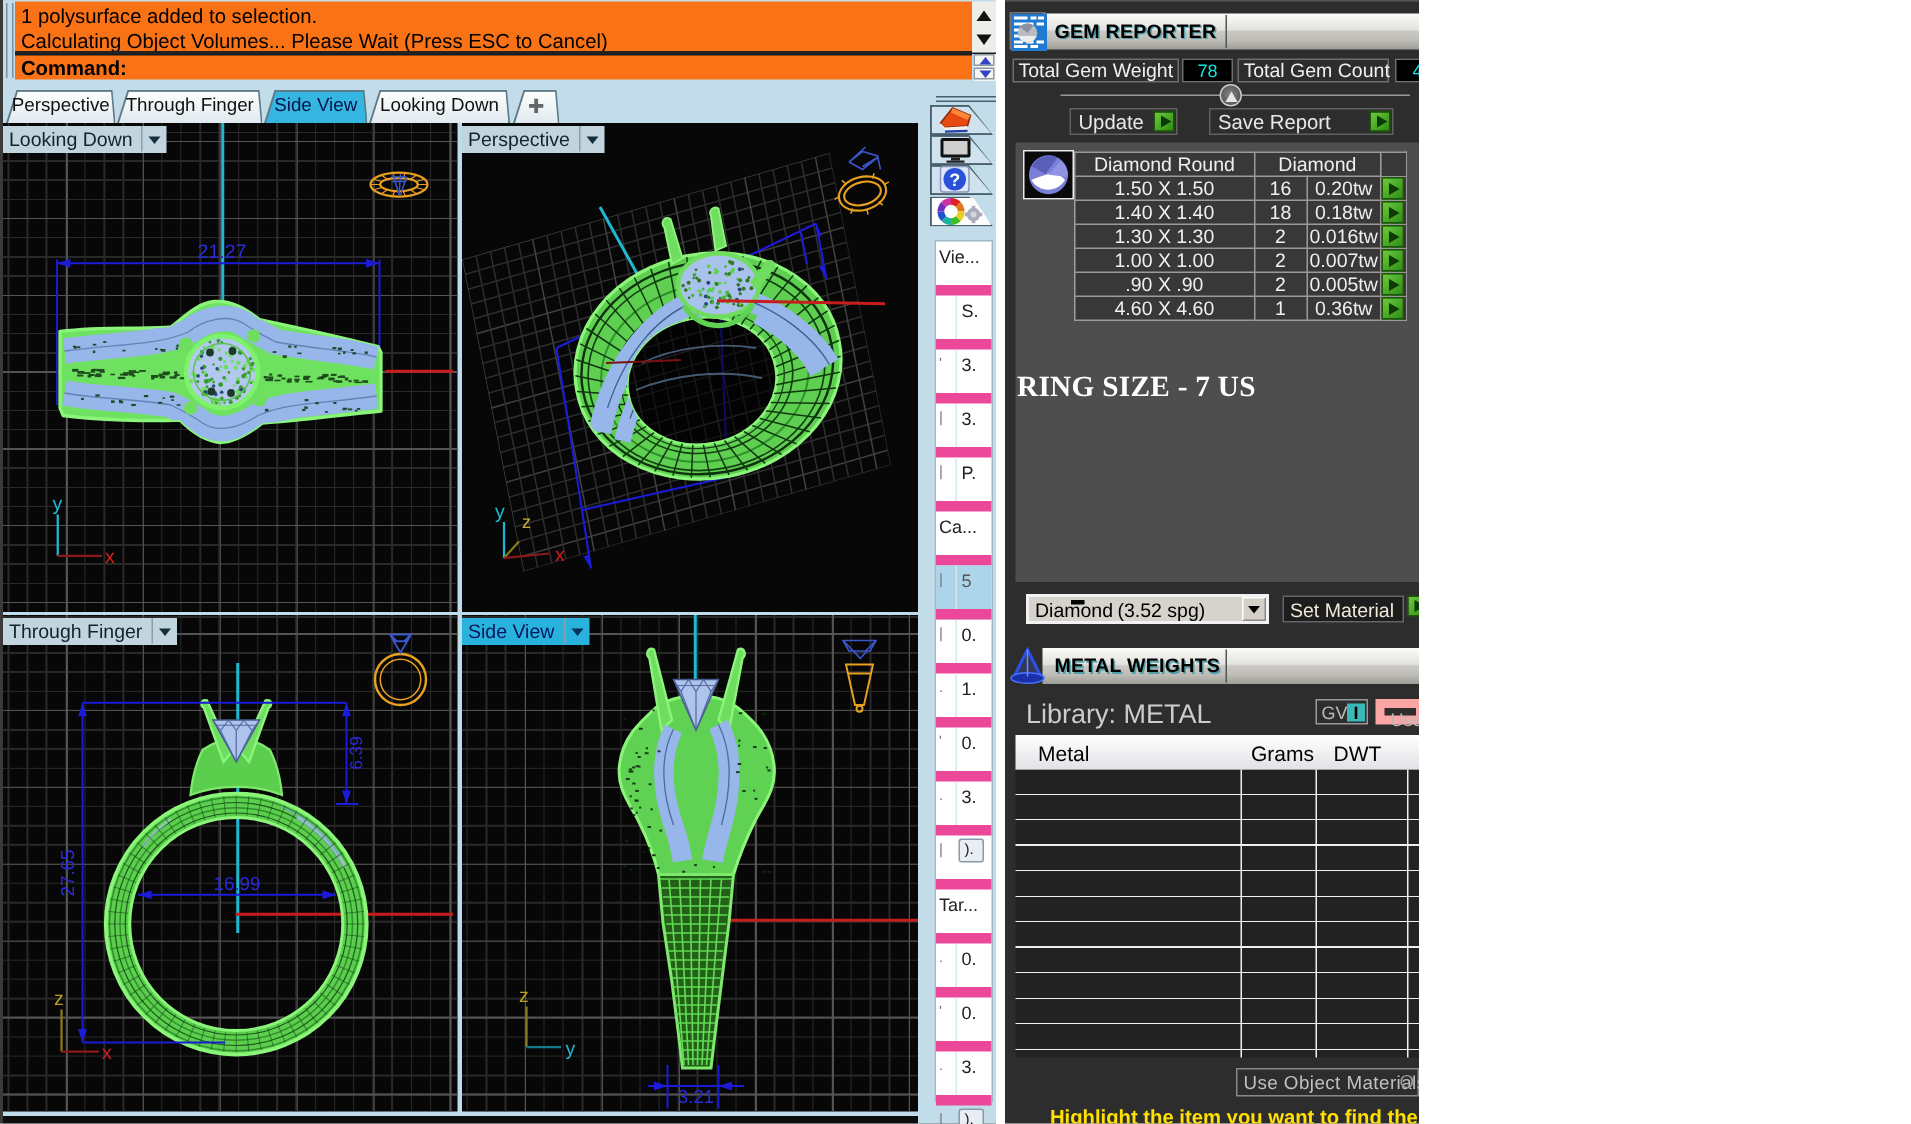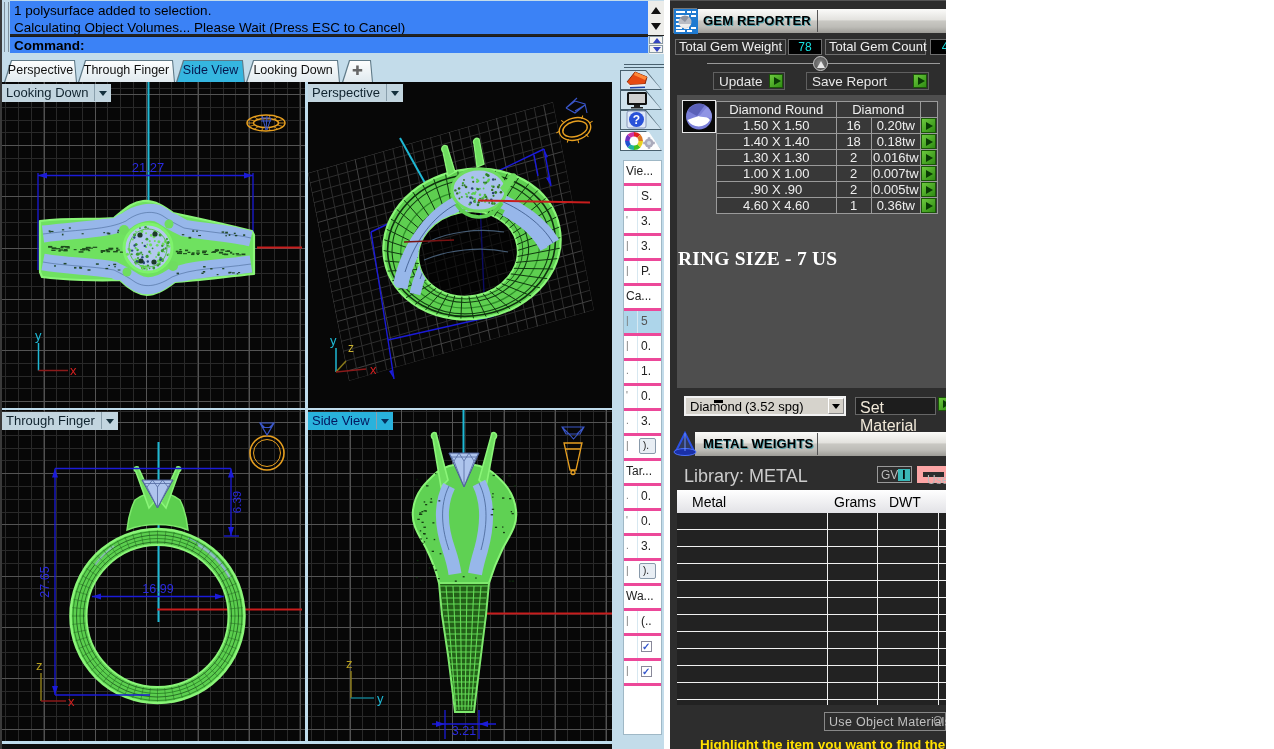--- a/index.html
+++ b/index.html
@@ -6,21 +6,21 @@
 html,body { width:1274px; height:749px; background:#fff; overflow:hidden;
   font-family:"Liberation Sans", sans-serif; }
 #stage { position:absolute; left:0; top:0; width:1274px; height:749px; background:#fff; }
 #leftapp { position:absolute; left:0; top:0; width:664px; height:749px; background:#c3dcea; }
 #ledge { position:absolute; left:0; top:0; width:2px; height:749px; background:#3a3a3a; }
 
 
 #cmdwrap { position:absolute; left:2px; top:0; width:662px; height:57px; background:#c3dcea; }
 #cmdgrip { position:absolute; left:2px; top:2px; width:5px; height:50px;
   border-left:1px solid #7e8f9b; border-right:1px solid #7e8f9b; }
-#cmdbox { position:absolute; left:8px; top:1px; width:638px; height:52px; background:#3b82f6; color:#000; }
+#cmdbox { position:absolute; left:8px; top:1px; width:638px; height:52px; background:#f97316; color:#000; }
 #cmdbox .l1 { position:absolute; left:4px; top:2px; font-size:13.5px; }
 #cmdbox .l2 { position:absolute; left:4px; top:19px; font-size:13.5px; }
 #cmdsep { position:absolute; left:0px; top:35px; width:638px; height:1px; background:#1a1a1a; }
 #cmdbox .l3 { position:absolute; left:4px; top:37px; font-size:13.5px; font-weight:bold; }
 #cmdsb { position:absolute; left:646px; top:1px; width:17px; height:34px; background:#ededea; }
 #cmdsb .up { position:absolute; left:3px; top:6px; width:0; height:0;
   border-left:5px solid transparent; border-right:5px solid transparent; border-bottom:7px solid #111; }
 #cmdsb .dn { position:absolute; left:3px; top:22px; width:0; height:0;
   border-left:5px solid transparent; border-right:5px solid transparent; border-top:7px solid #111; }
 #cmdspin { position:absolute; left:647px; top:36px; width:16px; height:18px; background:#f2f2f2; }
@@ -65,21 +65,21 @@
 #rcol { position:absolute; left:612px; top:64px; width:52px; height:685px; background:#c3dcea; }
 .sitab { position:absolute; left:8px; width:42px; height:20px; }
 .sitab::before { content:""; position:absolute; left:0; top:0; width:100%; height:100%;
   background:#49606e; clip-path:polygon(0 0, 26px 0, 100% 100%, 0 100%); }
 .sitab::after { content:""; position:absolute; left:1px; top:1px; width:calc(100% - 2px); height:calc(100% - 2px);
   background:#cfe2ee; clip-path:polygon(0 0, 24.5px 0, 100% 100%, 0 100%); }
 .sitab svg { position:absolute; left:0; top:0px; z-index:2; }
 .sitab.sel::after { background:#fdfdfd; clip-path:polygon(0 0, 28px 0, 100% 100%, 0 100%); }
 #proppanel { position:absolute; left:11px; top:96px; width:39px; height:575px; background:#fff;
   border:1px solid #9fb8c6; }
-.prow { position:relative; height:25px; border-bottom:3px solid #ec4899; font-size:12px; color:#222;
+.prow { position:relative; height:36px; border-bottom:7px solid #ec4899; font-size:12px; color:#222;
   line-height:20px; overflow:hidden; }
 .prow.sec { padding-left:2px; }
 .prow .pl { position:absolute; left:2px; top:0; width:11px; color:#777; font-size:10px; }
 .prow .pv { position:absolute; left:13px; top:0; width:25px; border-left:1px solid #d7e8f1;
   padding-left:3px; height:100%; }
 .prow.hl { background:#add5ea; }
 .prow .pv.btn { border:1px solid #8899aa; background:#e8eef4; width:17px; left:15px; height:16px;
   top:2px; border-radius:2px; font-size:10px; line-height:14px; }
 .cb { display:inline-block; width:11px; height:11px; border:1px solid #889; background:#fff;
   color:#3355cc; font-size:10px; line-height:10px; font-weight:bold; margin-top:4px; }
@@ -125,21 +125,21 @@
   font-size:19.5px; color:#fff; letter-spacing:0.2px; white-space:nowrap; }
 #matdrop { position:absolute; left:14px; top:396px; width:162px; height:20px; background:#d6d3cc;
   border:2px solid #f2f2f2; color:#000; font-size:13px; }
 #matdrop .ddtext { position:absolute; left:4px; top:1px; }
 #matdrop .ddtext2 { position:absolute; left:59px; top:1px; }
 #matdrop .ddbtn { position:absolute; right:0px; top:0px; width:16px; height:16px; background:#d4d0c8;
   border:1px solid #888; border-top-color:#fff; border-left-color:#fff; }
 #matdrop .ddtri { position:absolute; left:3px; top:5px; width:0; height:0;
   border-left:4px solid transparent; border-right:4px solid transparent; border-top:5px solid #000; }
 #setmat { position:absolute; left:185px; top:397px; width:81px; height:18px; background:#1d1d1d;
-  border:1px solid #666; color:#f0e8d8; font-size:16px; padding:1px 0 0 4px; }
+  border:1px solid #666; color:#f0e8d8; font-size:13px; padding:1px 0 0 4px; }
 #mwicon { position:absolute; left:0px; top:431px; width:30px; height:26px; }
 #gvbtn { position:absolute; left:207px; top:466px; width:35px; height:17px; border:1px solid #999;
   color:#bbb; font-size:12px; padding:1px 0 0 3px; }
 #gvbtn .gvi { display:inline-block; width:12px; height:12px; background:#3ab8b8; color:#000;
   font-weight:bold; text-align:center; line-height:12px; position:absolute; right:1px; top:2px; }
 #userbtn { position:absolute; left:247px; top:466px; width:33px; height:17px; border:6px solid #fca5a5;
   color:#bbb; font-size:12px; padding:1px 0 0 4px; }
 #mthead { position:absolute; left:7px; top:490px; width:269px; height:23px;
   background:linear-gradient(#ffffff,#e2e2e6); }
 #mthead span { position:absolute; top:4px; font-size:14px; color:#000; }

